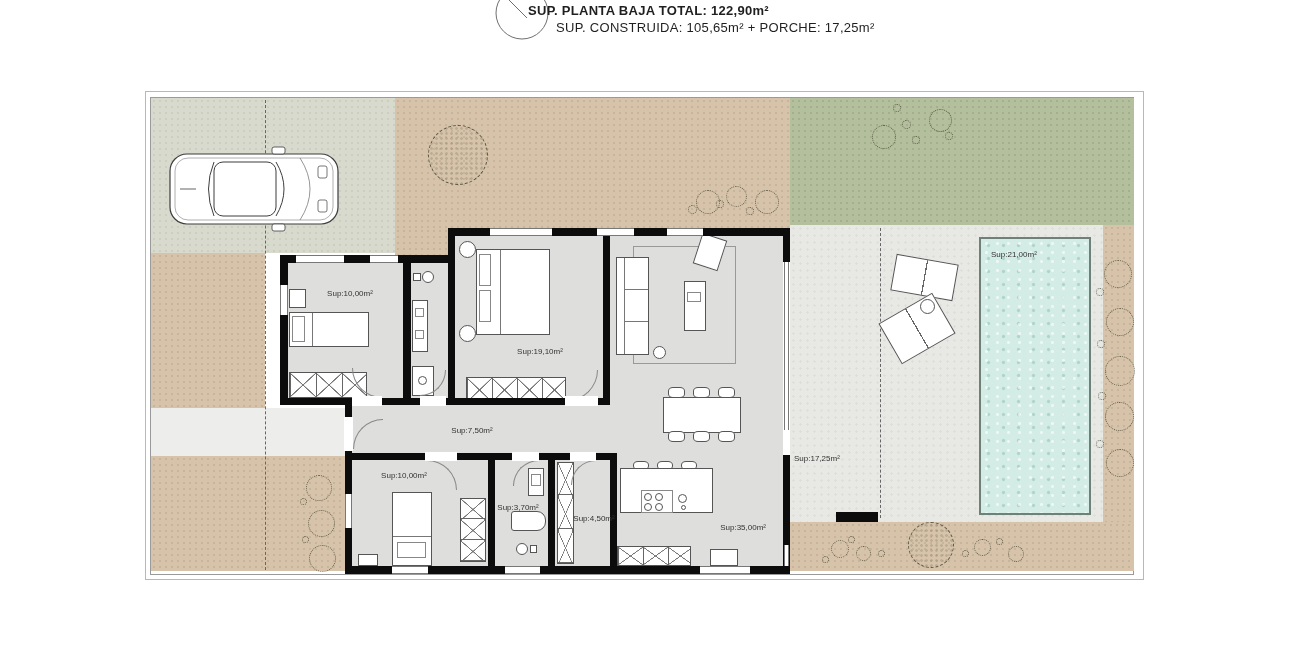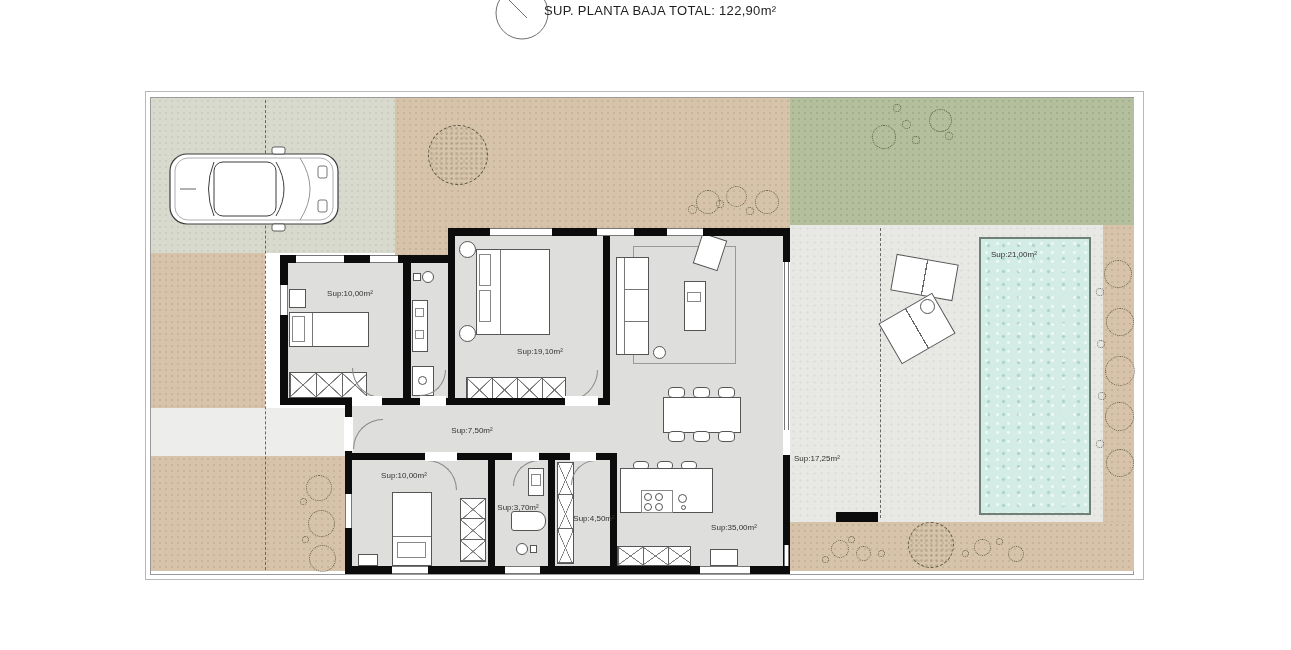--- a/index.html
+++ b/index.html
@@ -248,26 +248,27 @@
       <line x1="12" y1="43" x2="28" y2="43" stroke="#3d3d3d" stroke-width="0.8"></line>
     </svg>
   </div>
 
   <div class="lbl" style="left:318px;top:289px;width:64px;text-align:center;">Sup:10,00m²</div>
   <div class="lbl" style="left:508px;top:347px;width:64px;text-align:center;">Sup:19,10m²</div>
   <div class="lbl" style="left:442px;top:426px;width:60px;text-align:center;">Sup:7,50m²</div>
   <div class="lbl" style="left:372px;top:471px;width:64px;text-align:center;">Sup:10,00m²</div>
   <div class="lbl" style="left:490px;top:503px;width:56px;text-align:center;">Sup:3,70m²</div>
   <div class="lbl" style="left:566px;top:514px;width:56px;text-align:center;">Sup:4,50m²</div>
-  <div class="lbl" style="left:702px;top:523px;width:64px;text-align:center;">Sup:35,00m²</div>
+  <div class="lbl" style="left:702px;top:523px;width:64px;text-align:right;">Sup:35,00m²</div>
   <div class="lbl" style="left:794px;top:454px;width:64px;">Sup:17,25m²</div>
   <div class="lbl" style="left:991px;top:250px;width:60px;">Sup:21,00m²</div>
 
   <div class="a" style="left:493px;top:-18px;width:58px;height:60px;">
     <svg width="58" height="60" viewBox="0 0 58 60">
       <circle cx="29" cy="31" r="26" fill="#fff" stroke="#6f6f6f" stroke-width="1"></circle>
       <line x1="29" y1="31" x2="11" y2="13" stroke="#6f6f6f" stroke-width="1"></line>
       <line x1="29" y1="31" x2="34" y2="36" stroke="#6f6f6f" stroke-width="1"></line>
     </svg>
   </div>
-  <div class="hdr" style="left:544px;top:3px;">SUP. PLANTA BAJA TOTAL: 122,90m²</div>
+  <div class="hdr" style="left:528px;top:3px;font-weight:bold;">SUP. PLANTA BAJA TOTAL: 122,90m²</div>
+  <div class="hdr" style="left:556px;top:20px;">SUP. CONSTRUIDA: 105,65m² + PORCHE: 17,25m²</div>
 
 </div>
 
 </body></html>

